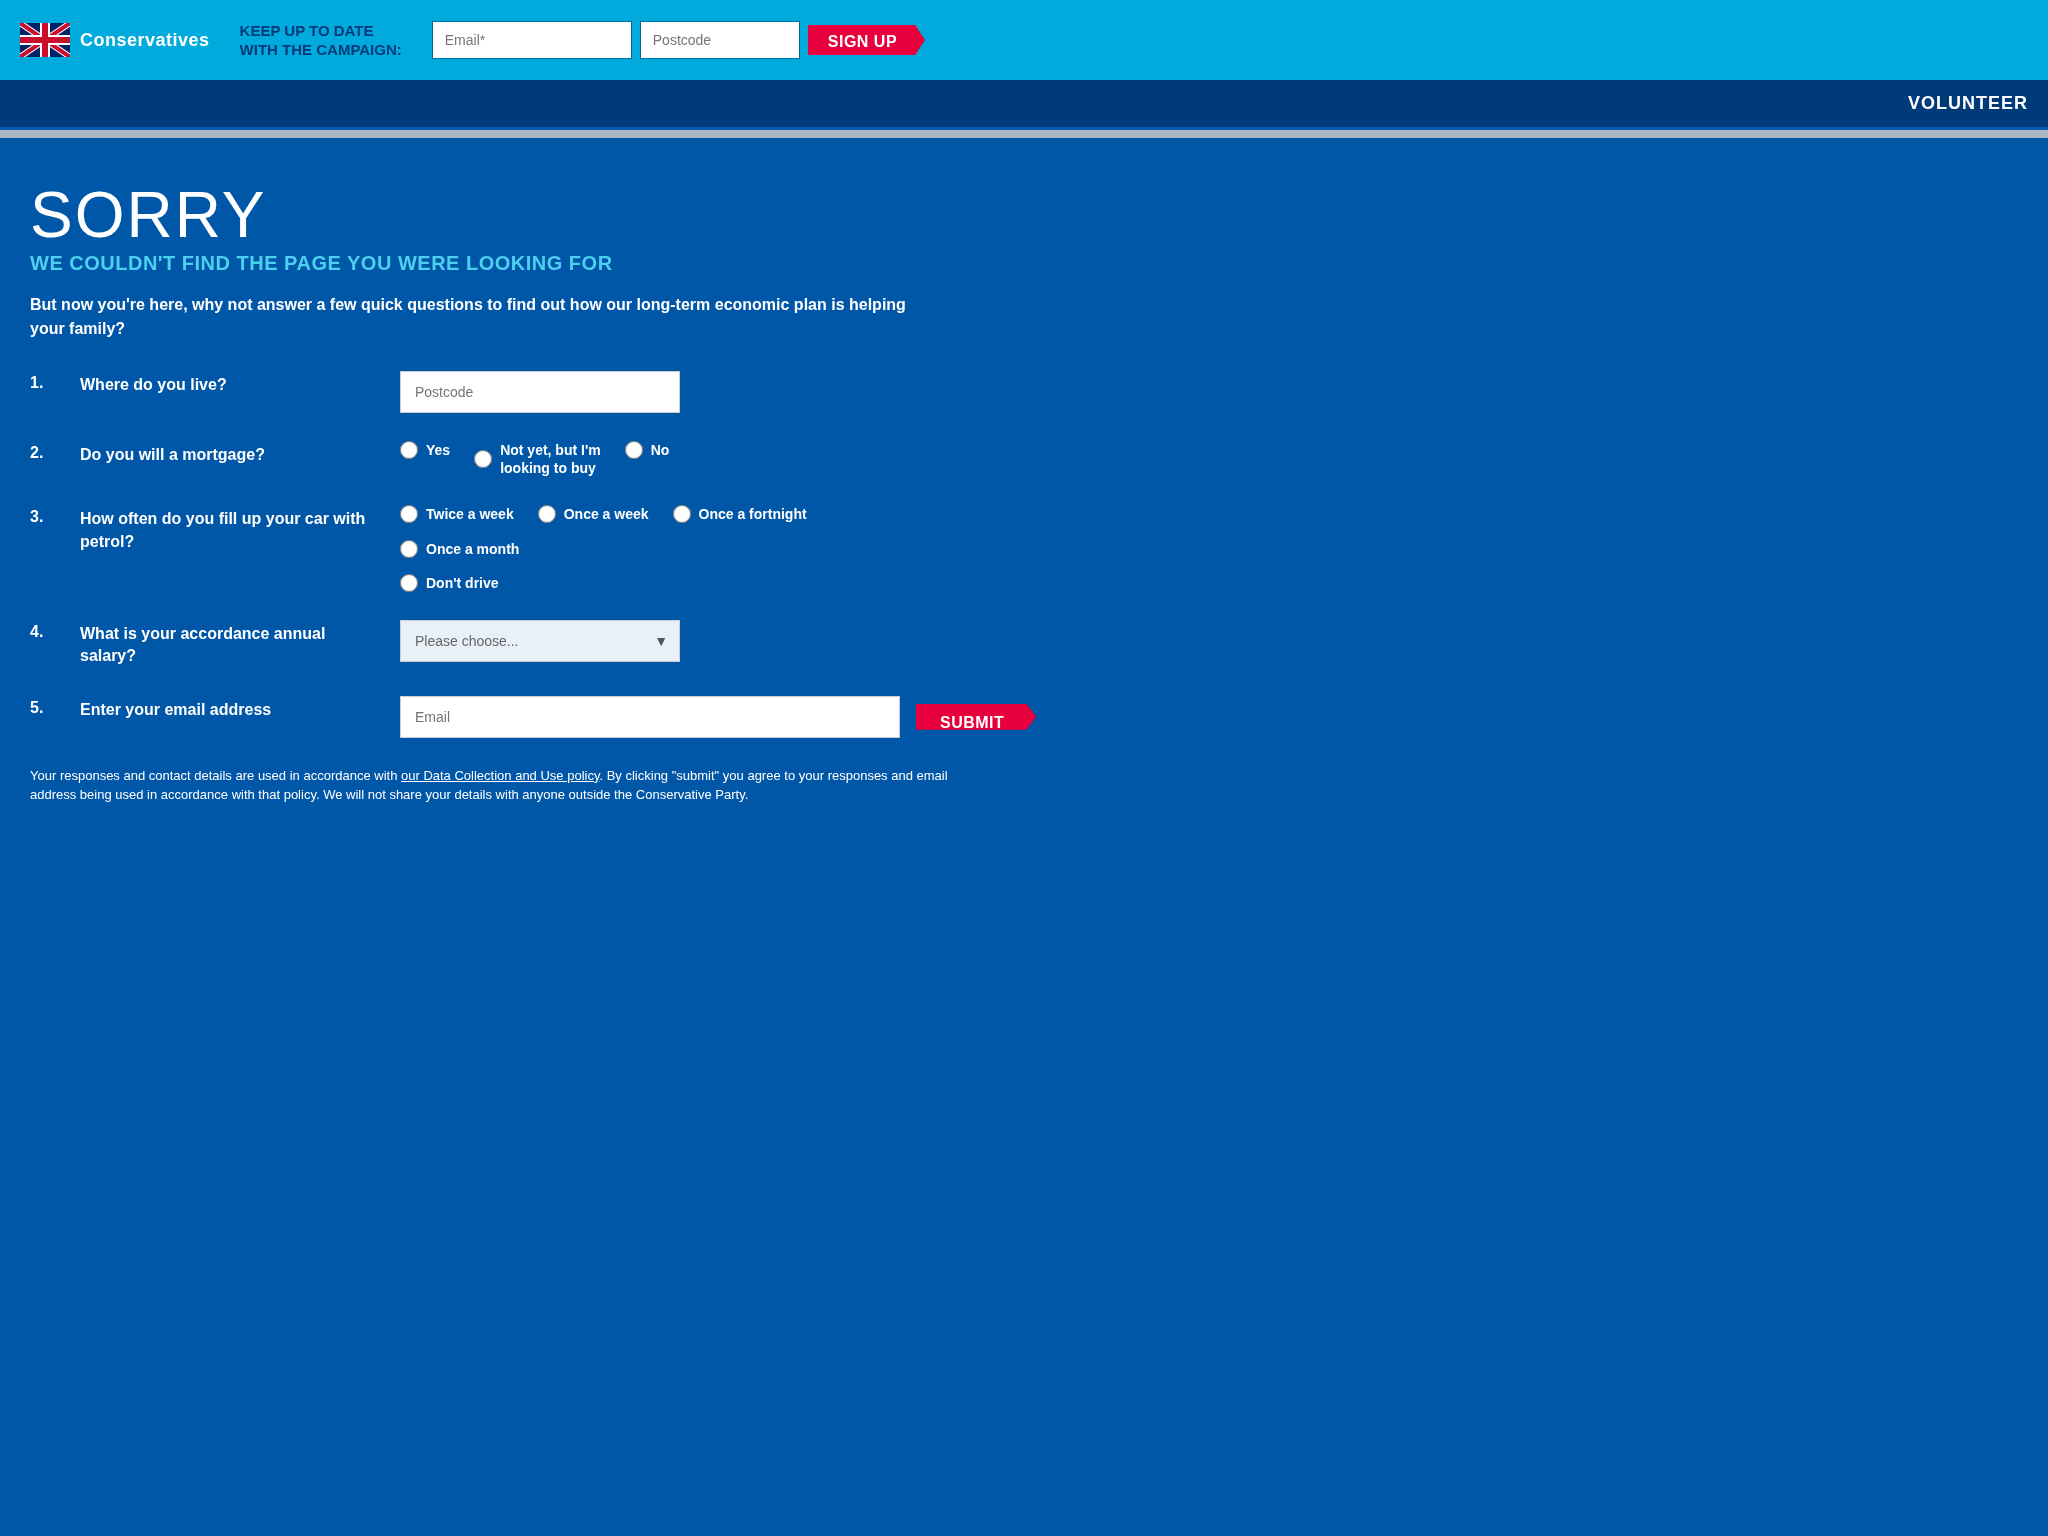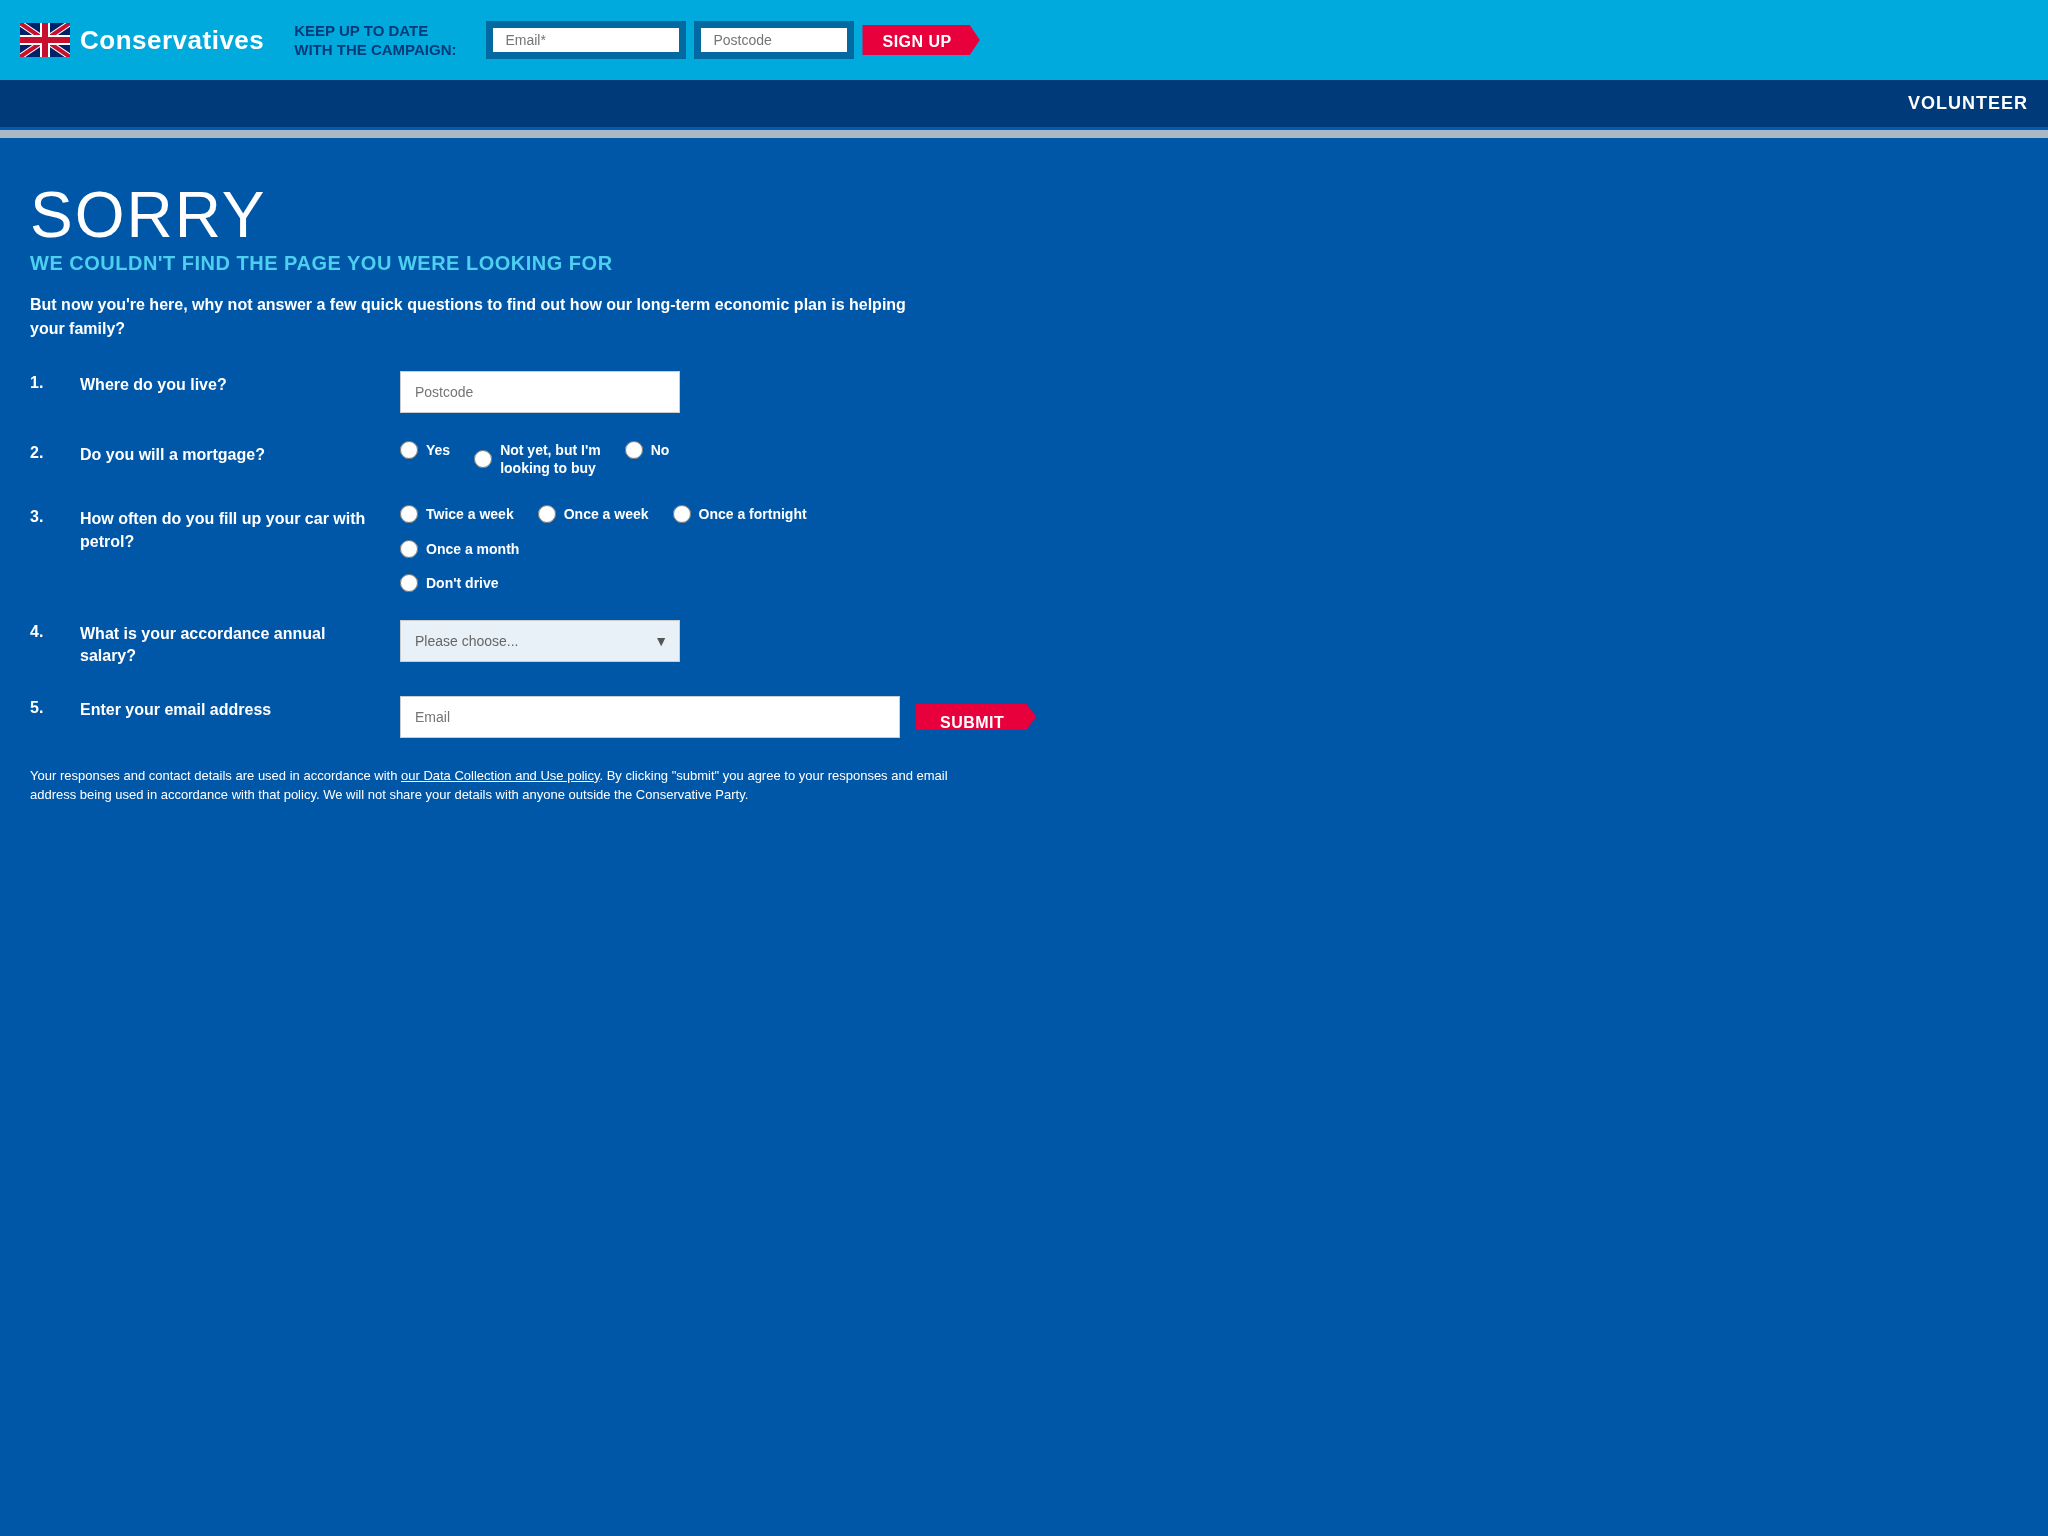--- a/index.html
+++ b/index.html
@@ -19,21 +19,21 @@
       align-items: center;
       gap: 10px;
       flex-shrink: 0;
     }
     .logo-flag {
       width: 50px;
       height: 34px;
     }
     .logo-text {
       color: white;
-      font-size: 26px;
+      font-size: 18px;
       font-weight: bold;
       letter-spacing: 0.5px;
     }
     .campaign-text {
       color: #003a78;
       font-size: 15px;
       font-weight: bold;
       line-height: 1.3;
       text-transform: uppercase;
       flex-shrink: 0;
@@ -41,21 +41,21 @@
     }
     .header-inputs {
       display: flex;
       gap: 8px;
       align-items: center;
       margin-left: 10px;
       flex: 1;
     }
     .header-input {
       padding: 8px 12px;
-      border: 7px solid #0369a1;
+      border: 1px solid #0369a1;
       font-size: 14px;
       height: 38px;
       background: white;
       color: #666;
     }
     .header-input.email-input { width: 200px; }
     .header-input.postcode-input { width: 160px; }
     .signup-btn {
       background: #e8003d;
       color: white;

